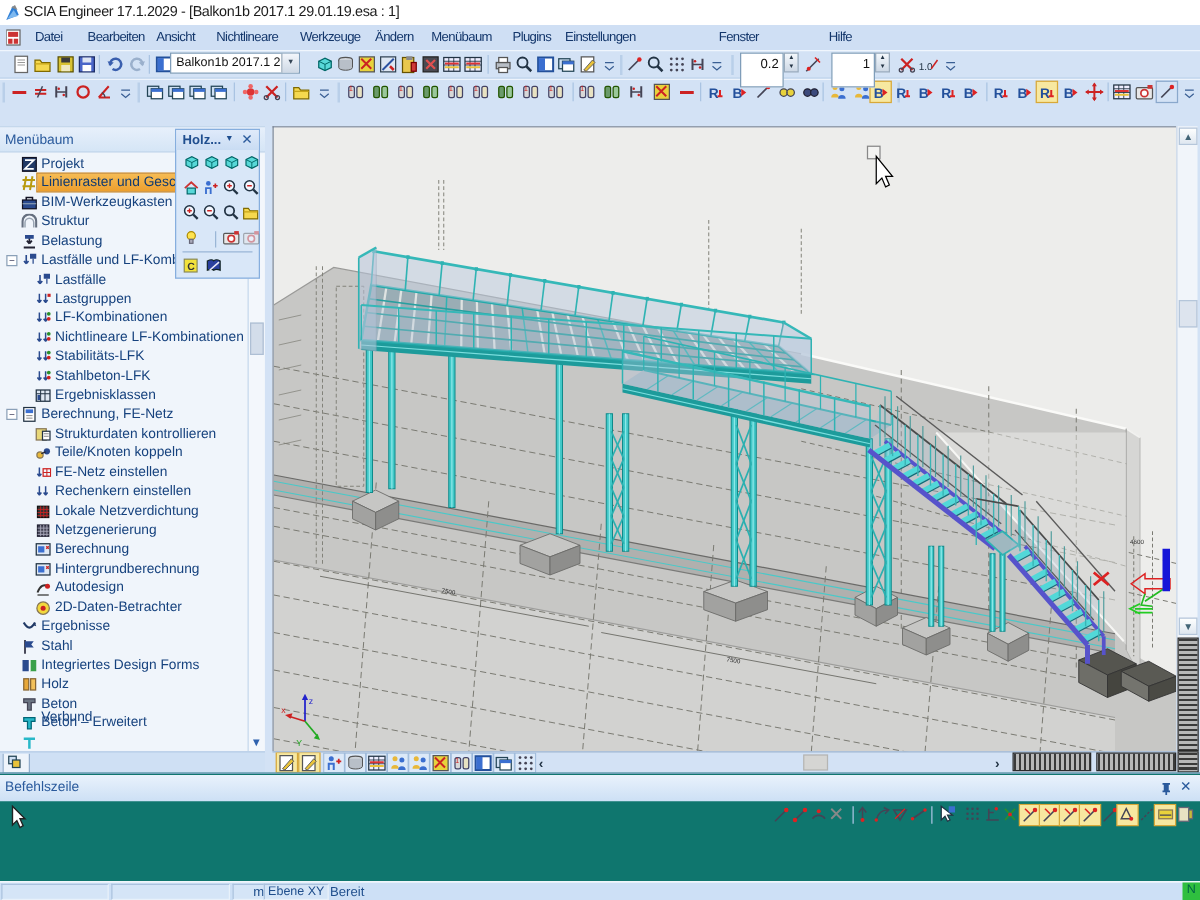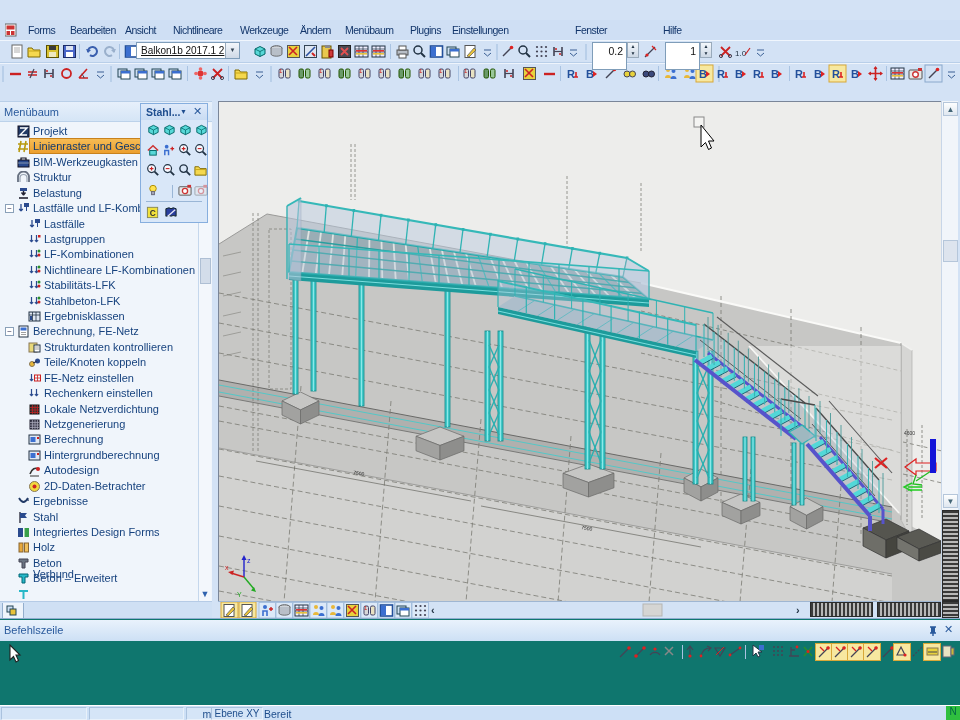--- a/index.html
+++ b/index.html
@@ -4,21 +4,21 @@
 *{margin:0;padding:0;box-sizing:border-box;}
 html,body{width:960px;height:720px;overflow:hidden;font-family:"Liberation Sans",sans-serif;}
 #app{position:relative;width:960px;height:720px;background:#d3e2f5;}
 .abs{position:absolute;}
 #titlebar{left:0;top:0;width:960px;height:20px;background:#fff;color:#1c1c1c;font-size:11.5px;letter-spacing:-0.3px;}
 #titletext{position:absolute;left:19px;top:4px;}
 #menubar{left:0;top:20px;width:960px;height:20px;background:#cfdff4;font-size:10.5px;letter-spacing:-0.5px;color:#13366b;}
 .mi{position:absolute;top:4px;}
 #tbzone{left:0;top:40px;width:960px;height:61px;background:#d3e2f5;}
 .combo{position:absolute;left:136px;top:2px;width:104px;height:17px;background:#fff;border:1px solid #7f9db9;font-size:10px;color:#111;}
-.combo span{position:absolute;left:4px;top:2px;text-decoration:underline;}
+.combo span{position:absolute;left:4px;top:2px;}
 .combo .btn{position:absolute;right:0;top:0;width:14px;height:15px;background:linear-gradient(#f2f6fb,#cfd9e6);border-left:1px solid #9ab;font-size:6px;color:#345;text-align:center;line-height:15px;}
 .spin{position:absolute;top:2px;height:28px;background:#fff;border:1px solid #7f9db9;font-size:10.5px;color:#111;text-align:right;}
 .spin i{position:absolute;right:-13px;top:-1px;width:12px;height:16px;background:linear-gradient(#f4f8fc,#cdd8e5);border:1px solid #9ab;font-style:normal;font-size:5px;color:#234;text-align:center;line-height:7px;}
 #tree{left:0;top:101px;width:212px;height:517px;background:#f0f5fb;border-top:1px solid #b9cfe8;}
 #treehead{position:absolute;left:0;top:0;width:212px;height:20px;background:linear-gradient(#e7f0fb,#d5e5f6);border-bottom:1px solid #bcd2ea;color:#2a5a9c;font-size:11px;}
 #treehead span{position:absolute;left:4px;top:4px;}
 .ti{position:absolute;font-size:11px;color:#16427e;white-space:nowrap;}
 .tico{position:absolute;width:13px;height:13px;}
 .texp{position:absolute;left:5px;width:9px;height:9px;background:#fff;border:1px solid #8aa0b8;font-size:8px;line-height:7px;text-align:center;color:#335;}
 #tscroll{position:absolute;left:198px;top:21px;width:13px;height:478px;background:#f3f7fc;border-left:1px solid #c5d7ec;}
@@ -361,28 +361,36 @@
           <path d="M2 2 h9 v3 h-3 v6 h-3 v-6 h-3 z" fill="#6a7482" stroke="#445"></path>
         </g>
 <g id="tbetonE">
           <path d="M2 2 h9 v3 h-3 v6 h-3 v-6 h-3 z" fill="#28b8c8" stroke="#067"></path>
         </g>
 <g id="tverb">
           <path d="M2 3 h9 M6.5 3 v8" stroke="#28b8c8" stroke-width="2"></path>
         </g>
 </defs>
     </svg>
+<div class="abs" id="titlebar">
+ <svg class="abs" style="left:4px;top:4px" width="13" height="13" viewBox="0 0 13 13">
+        <path d="M1 12 L6 1 L9 3 L11 8 Z" fill="#2f7fd6"></path>
+        <path d="M2 11 L7 4 L10 9 Z" fill="#7db8ef"></path>
+        <path d="M5 2 L8 0 L10 4 Z" fill="#888"></path>
+      </svg>
+ <span id="titletext">SCIA Engineer 17.1.2029 - [Balkon1b 2017.1 29.01.19.esa : 1]</span>
+</div>
 <div class="abs" id="menubar">
  <svg class="abs" style="left:5px;top:3px" width="13" height="14" viewBox="0 0 13 14">
         <rect x="0" y="1" width="11" height="12" fill="#fff" stroke="#666"></rect>
         <rect x="1.5" y="2.5" width="8" height="4" fill="#c33"></rect>
         <rect x="1.5" y="8" width="3.5" height="4" fill="#c33"></rect>
         <rect x="6" y="8" width="3.5" height="4" fill="#c33"></rect>
       </svg>
- <span class="mi" style="left:28px">Forms</span>
+ <span class="mi" style="left:28px">Datei</span>
       <span class="mi" style="left:70px">Bearbeiten</span>
       <span class="mi" style="left:125px">Ansicht</span>
       <span class="mi" style="left:173px">Nichtlineare</span>
       <span class="mi" style="left:240px">Werkzeuge</span>
       <span class="mi" style="left:300px">Ändern</span>
       <span class="mi" style="left:345px">Menübaum</span>
       <span class="mi" style="left:410px">Plugins</span>
       <span class="mi" style="left:452px">Einstellungen</span>
       <span class="mi" style="left:575px">Fenster</span>
       <span class="mi" style="left:663px">Hilfe</span>
@@ -1138,21 +1146,21 @@
 <div class="abs" id="statusbar">
  <span class="scell" style="left:1px;width:86px"></span>
  <span class="scell" style="left:89px;width:95px"></span>
  <span class="scell" style="left:186px;width:35px;text-align:right">mm</span>
  <span class="scell" style="left:211px;width:52px;text-align:center;font-size:10px">Ebene XY</span>
  <span style="position:absolute;left:264px;top:2px">Bereit</span>
  <span style="position:absolute;left:946px;top:0px;width:14px;height:15px;background:#2fbf3f;color:#064;font-size:10px;text-align:center">N</span>
 </div>
 <div class="abs" id="palette">
       <div id="palhead">
-        <span style="position:absolute;left:5px;top:2px">Stahl...</span>
+        <span style="position:absolute;left:5px;top:2px">Holz...</span>
         <span style="position:absolute;left:39px;top:4px;font-size:7px">▼</span>
         <span style="position:absolute;left:52px;top:1px;font-weight:normal;font-size:11px;color:#2a5a9c">✕</span>
       </div>
       <svg class="pic" style="left:5px;top:19px;opacity:1" width="14" height="14" viewBox="0 0 15 15">
         <use href="#gcube"></use>
       </svg>
       <svg class="pic" style="left:21px;top:19px;opacity:1" width="14" height="14" viewBox="0 0 15 15">
         <use href="#gcube"></use>
       </svg>
       <svg class="pic" style="left:37px;top:19px;opacity:1" width="14" height="14" viewBox="0 0 15 15">

